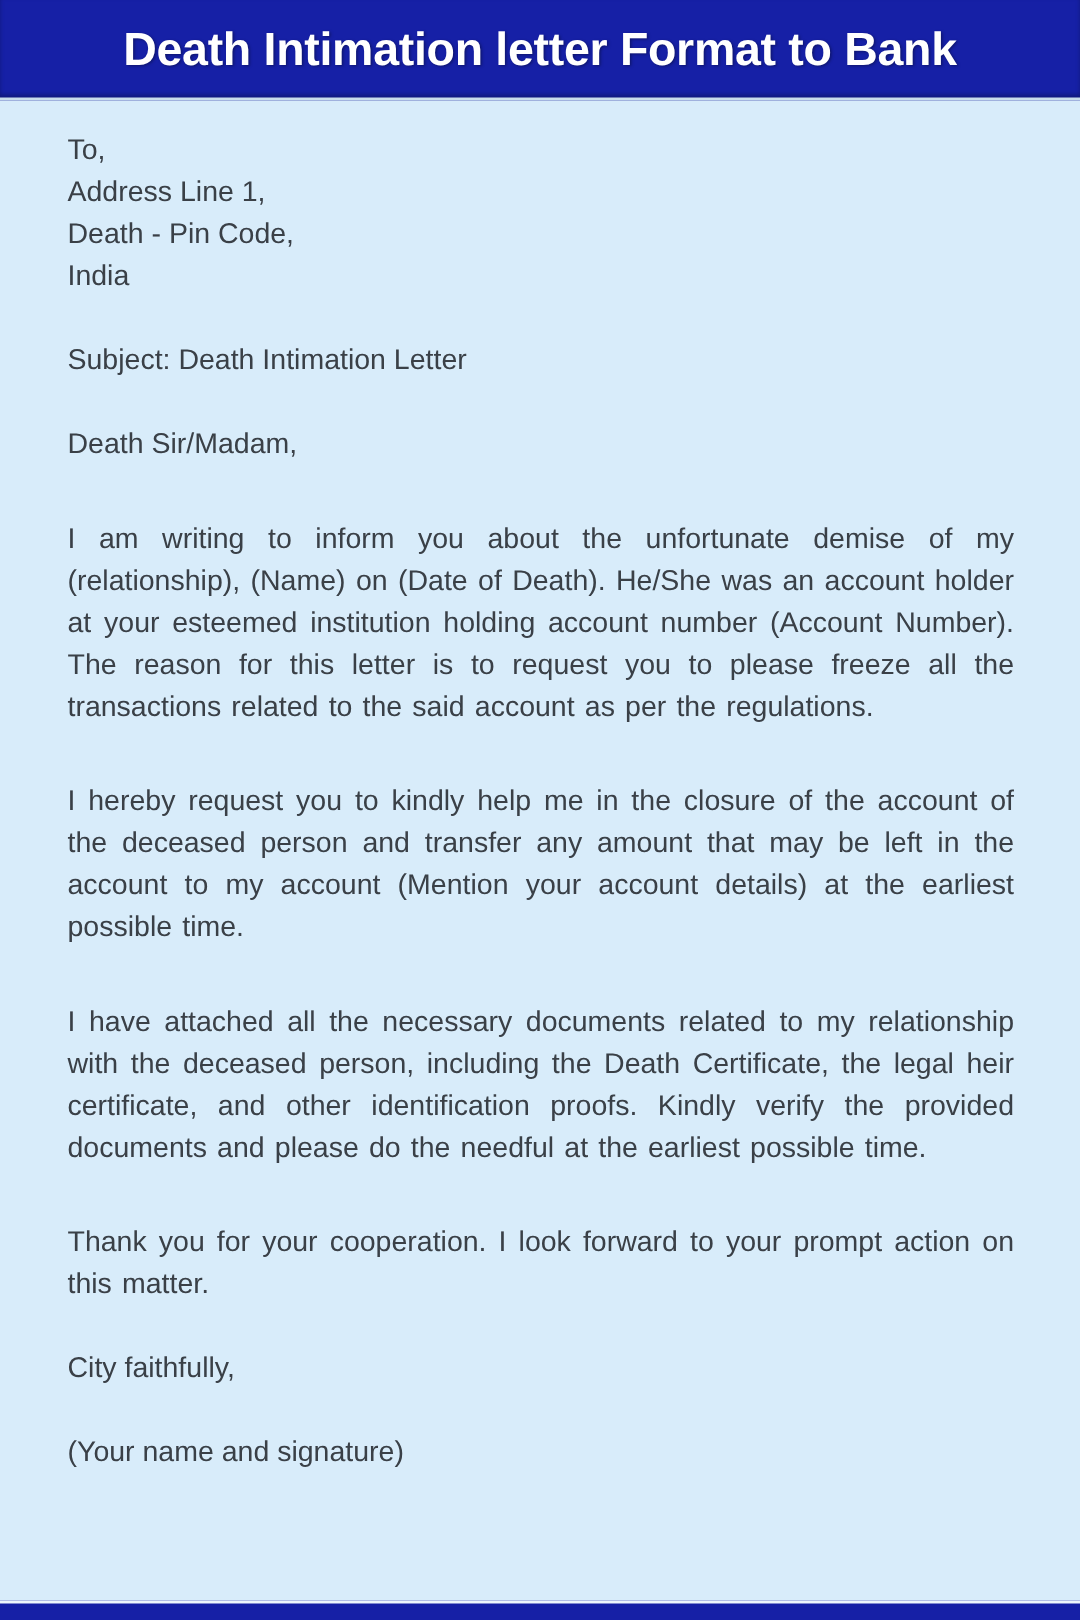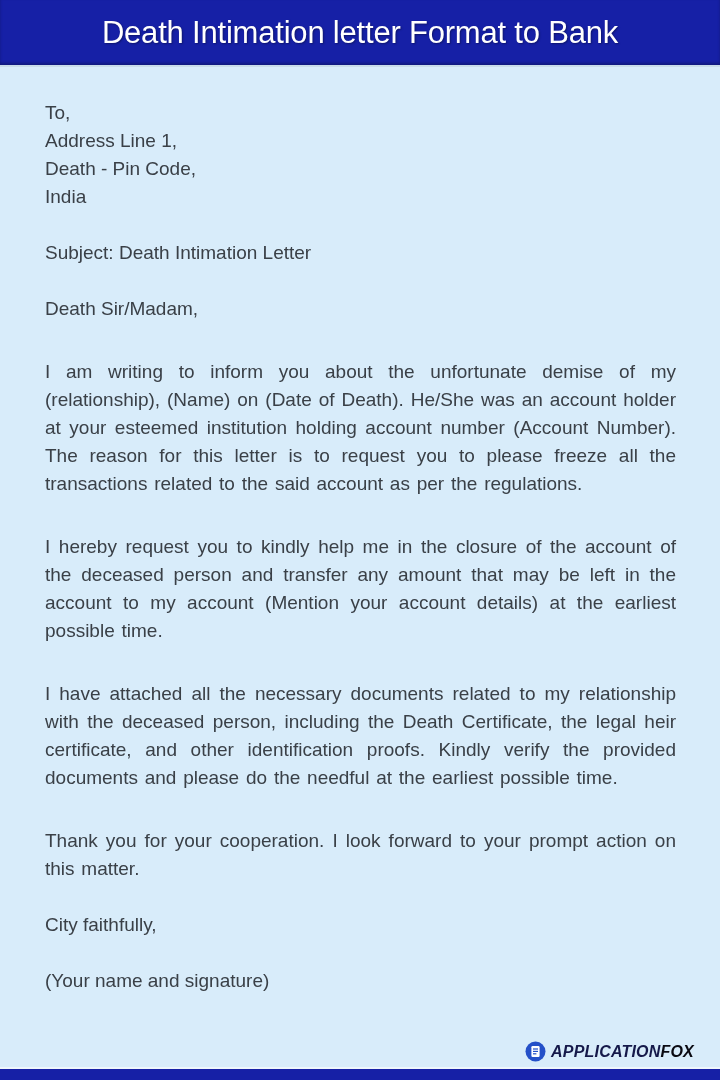--- a/index.html
+++ b/index.html
@@ -19,29 +19,29 @@
     height: 65px; flex: 0 0 65px;
     background: #1620a6;
     display: flex; align-items: center; justify-content: center;
     border-bottom: 2px solid #c9dcea;
     box-shadow: inset 0 -2px 3px rgba(0,0,0,0.25);
   }
   .page-title {
     margin: 0;
     color: #ffffff;
     font-size: 31px;
-    font-weight: 400;
+    font-weight: 700;
     letter-spacing: -0.2px;
     text-shadow: 1px 1px 2px rgba(0,0,0,0.35);
     white-space: nowrap;
     text-align: right;
   }
   .letter-body {
     flex: 1 1 auto;
-    padding: 32px 44px 0 45px;
+    padding: 20px 44px 0 45px;
     color: #3a4047;
     font-size: 19px;
     line-height: 28px;
     border-radius: 30px;
   }
   .address-block { margin: 0; }
   .address-line { margin: 0; }
   .subject-line, .salutation, .closing { margin: 28px 0 0 0; }
   .para {
     margin: 35px 0 0 0;
@@ -99,28 +99,16 @@
     <p class="para">I hereby request you to kindly help me in the closure of the account of the deceased person and transfer any amount that may be left in the account to my account (Mention your account details) at the earliest possible time.</p>
     <p class="para">I have attached all the necessary documents related to my relationship with the deceased person, including the Death Certificate, the legal heir certificate, and other identification proofs. Kindly verify the provided documents and please do the needful at the earliest possible time.</p>
     <p class="para">Thank you for your cooperation. I look forward to your prompt action on this matter.</p>
 
     <p class="closing">City faithfully,</p>
 
     <p class="signature-line">(Your name and signature)</p>
 
   </main>
 
-  <div class="brand">
-    <span class="brand-icon">
-      <svg width="21" height="21" viewBox="0 0 21 21" xmlns="http://www.w3.org/2000/svg">
-        <circle cx="10.5" cy="10.5" r="10" fill="#2450c8"></circle>
-        <rect x="6.4" y="5" width="8.2" height="11" rx="1.2" fill="#ffffff"></rect>
-        <rect x="8" y="7.4" width="5" height="1.2" fill="#2450c8"></rect>
-        <rect x="8" y="9.8" width="5" height="1.2" fill="#2450c8"></rect>
-        <rect x="8" y="12.2" width="3.4" height="1.2" fill="#2450c8"></rect>
-      </svg>
-    </span>
-    <span class="brand-name"><span class="brand-primary">APPLICATION</span><span class="brand-secondary">FOX</span></span>
-  </div>
 
   <footer class="bottom-bar"></footer>
 
 </div>
 
 </body></html>

